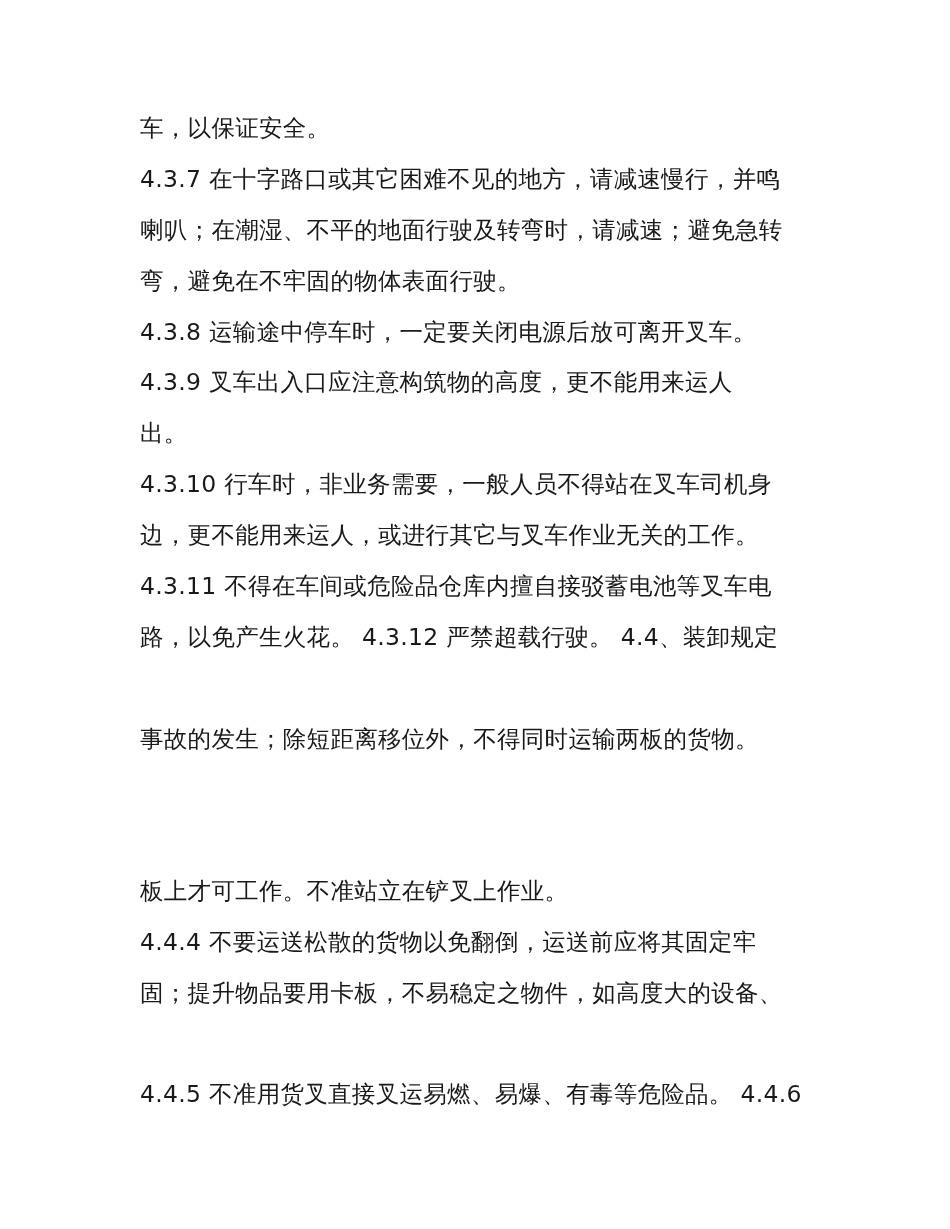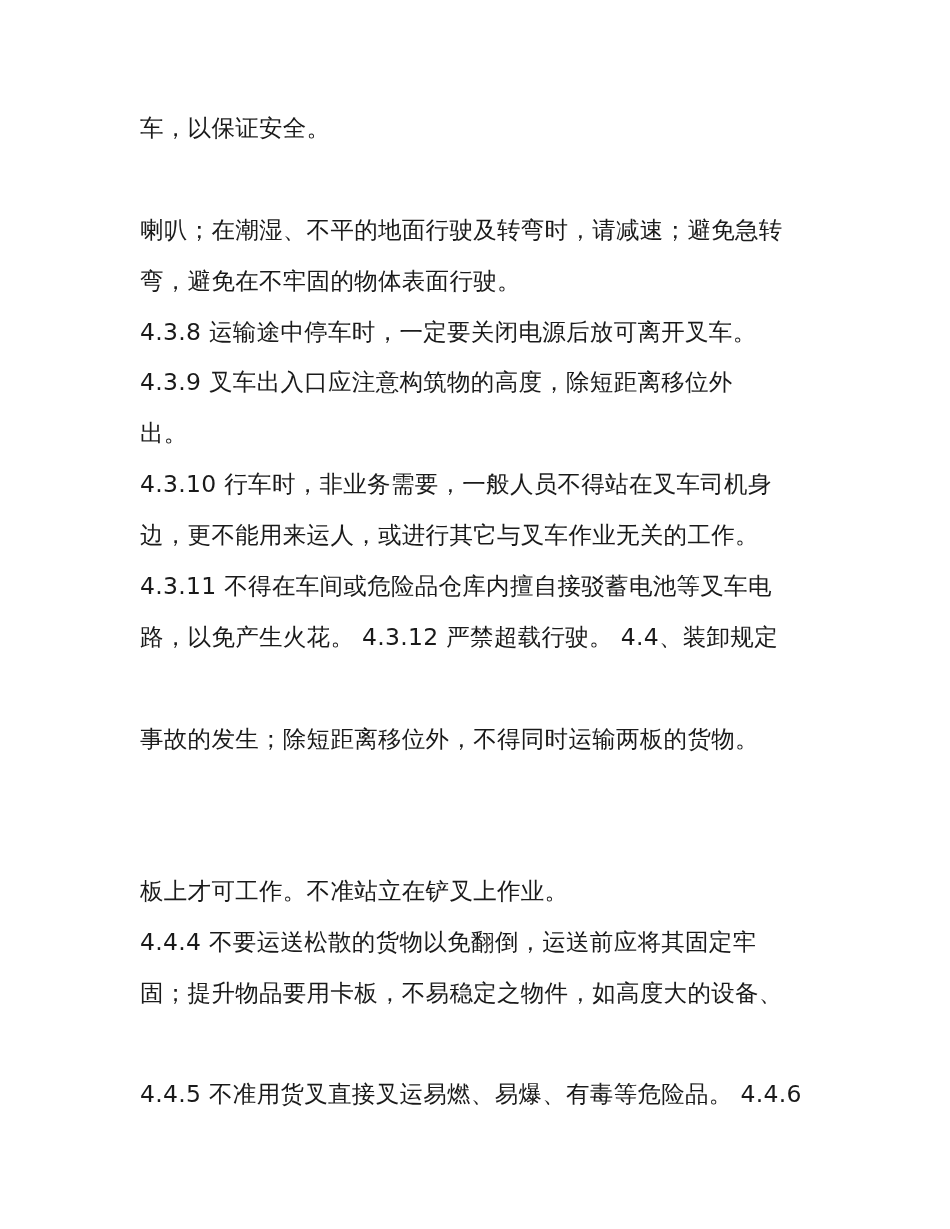--- a/index.html
+++ b/index.html
@@ -31,24 +31,25 @@
       font-size: 23.5px;
       white-space: nowrap;
       letter-spacing: 0.3px;
     }
   </style>
 </head>
 <body>
 
 <div class="page">
   <div class="line" style="top:110px">车，以保证安全。</div>
+  <div class="line" style="top:161px">4.3.7 在十字路口或其它困难不见的地方，请减速慢行，并鸣</div>
   <div class="line" style="top:263px">弯，避免在不牢固的物体表面行驶。</div>
   <div class="line" style="top:212px">喇叭；在潮湿、不平的地面行驶及转弯时，请减速；避免急转</div>
   <div class="line" style="top:314px">4.3.8 运输途中停车时，一定要关闭电源后放可离开叉车。</div>
-  <div class="line" style="top:364px">4.3.9 叉车出入口应注意构筑物的高度，除短距离移位外</div>
+  <div class="line" style="top:364px">4.3.9 叉车出入口应注意构筑物的高度，更不能用来运人</div>
   <div class="line" style="top:415px">出。</div>
   <div class="line" style="top:466px">4.3.10 行车时，非业务需要，一般人员不得站在叉车司机身</div>
   <div class="line" style="top:517px">边，更不能用来运人，或进行其它与叉车作业无关的工作。</div>
   <div class="line" style="top:568px">4.3.11 不得在车间或危险品仓库内擅自接驳蓄电池等叉车电</div>
   <div class="line" style="top:619px">路，以免产生火花。 4.3.12 严禁超载行驶。 4.4、装卸规定</div>
   <div class="line" style="top:721px">事故的发生；除短距离移位外，不得同时运输两板的货物。</div>
   <div class="line" style="top:873px">板上才可工作。不准站立在铲叉上作业。</div>
   <div class="line" style="top:924px">4.4.4 不要运送松散的货物以免翻倒，运送前应将其固定牢</div>
   <div class="line" style="top:975px">固；提升物品要用卡板，不易稳定之物件，如高度大的设备、</div>
   <div class="line" style="top:1076px">4.4.5 不准用货叉直接叉运易燃、易爆、有毒等危险品。 4.4.6</div>

